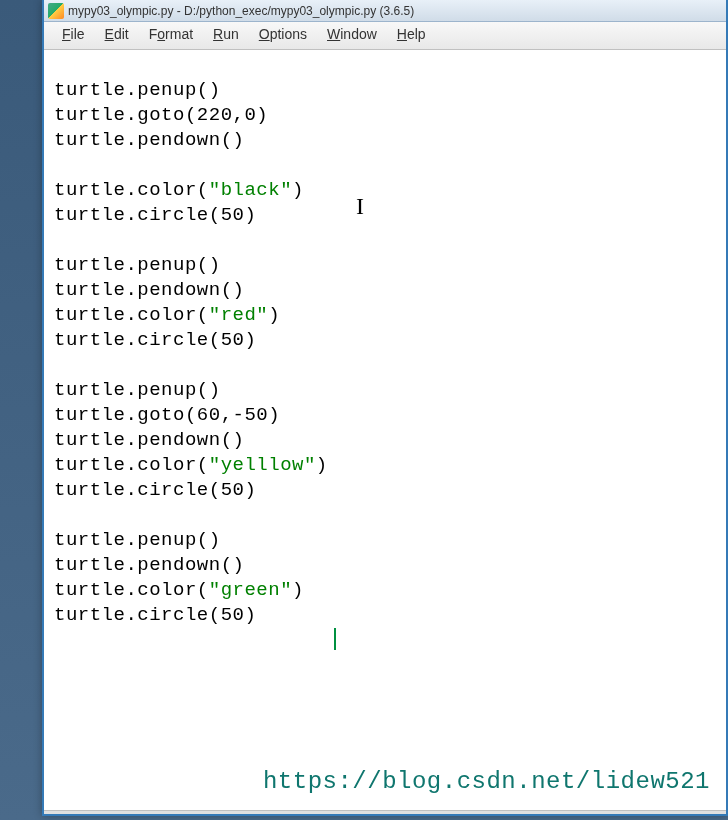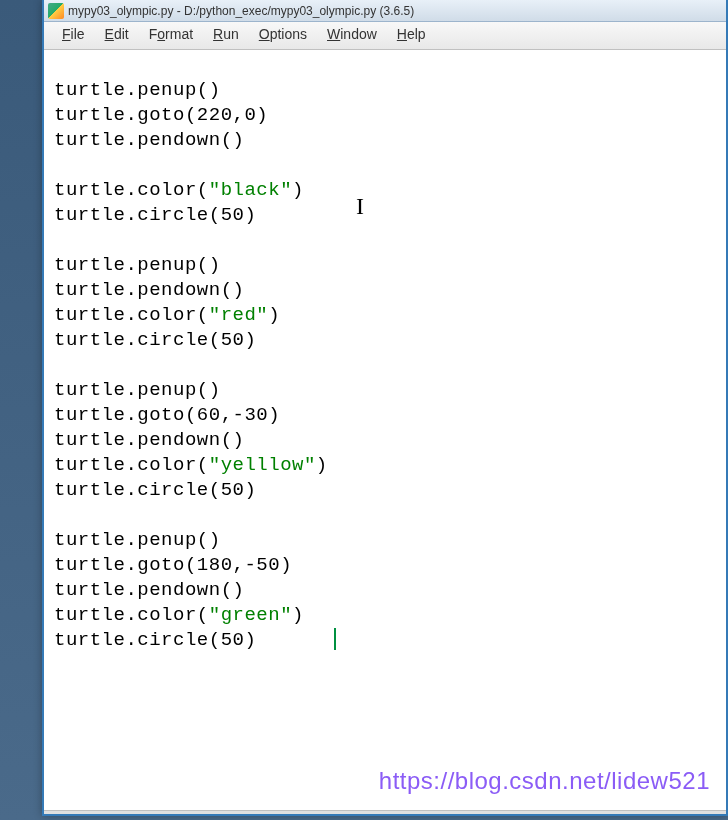--- a/index.html
+++ b/index.html
@@ -91,23 +91,23 @@
       left: 312px;
       top: 144px;
       font-size: 24px;
       color: #000;
       font-family: serif;
     }
     .watermark {
       position: absolute;
       bottom: 25px;
       right: 18px;
-      color: #8b5cf6;
+      color: #0f766e;
       font-size: 24px;
-      font-family: Liberation Sans, sans-serif;
+      font-family: Liberation Mono, monospace;
       letter-spacing: 0.5px;
     }
     .statusbar {
       position: absolute;
       bottom: 0;
       left: 0;
       right: 0;
       height: 4px;
       background: #e0e0e0;
       border-top: 1px solid #c0c0c0;
@@ -138,27 +138,26 @@
     <div class="code-line"><span>turtle.color(</span><span class="str-green">"black"</span><span>)</span></div>
     <div class="code-line">turtle.circle(50)</div>
     <div class="text-cursor-ibeam">I</div>
     <div class="code-line"></div>
     <div class="code-line">turtle.penup()</div>
     <div class="code-line">turtle.pendown()</div>
     <div class="code-line"><span>turtle.color(</span><span class="str-green">"red"</span><span>)</span></div>
     <div class="code-line">turtle.circle(50)</div>
     <div class="code-line"></div>
     <div class="code-line">turtle.penup()</div>
-    <div class="code-line">turtle.goto(60,-30)</div>
+    <div class="code-line">turtle.goto(60,-50)</div>
     <div class="code-line">turtle.pendown()</div>
     <div class="code-line"><span>turtle.color(</span><span class="str-green">"yelllow"</span><span>)</span></div>
     <div class="code-line">turtle.circle(50)</div>
     <div class="code-line"></div>
     <div class="code-line">turtle.penup()</div>
-    <div class="code-line">turtle.goto(180,-50)</div>
     <div class="code-line">turtle.pendown()</div>
     <div class="code-line"><span>turtle.color(</span><span class="str-green">"green"</span><span>)</span></div>
     <div class="code-line">turtle.circle(50)</div>
     <div class="cursor-caret"></div>
   </div>
   <div class="statusbar"></div>
 </div>
 
 <div class="watermark">https://blog.csdn.net/lidew521</div>
 

